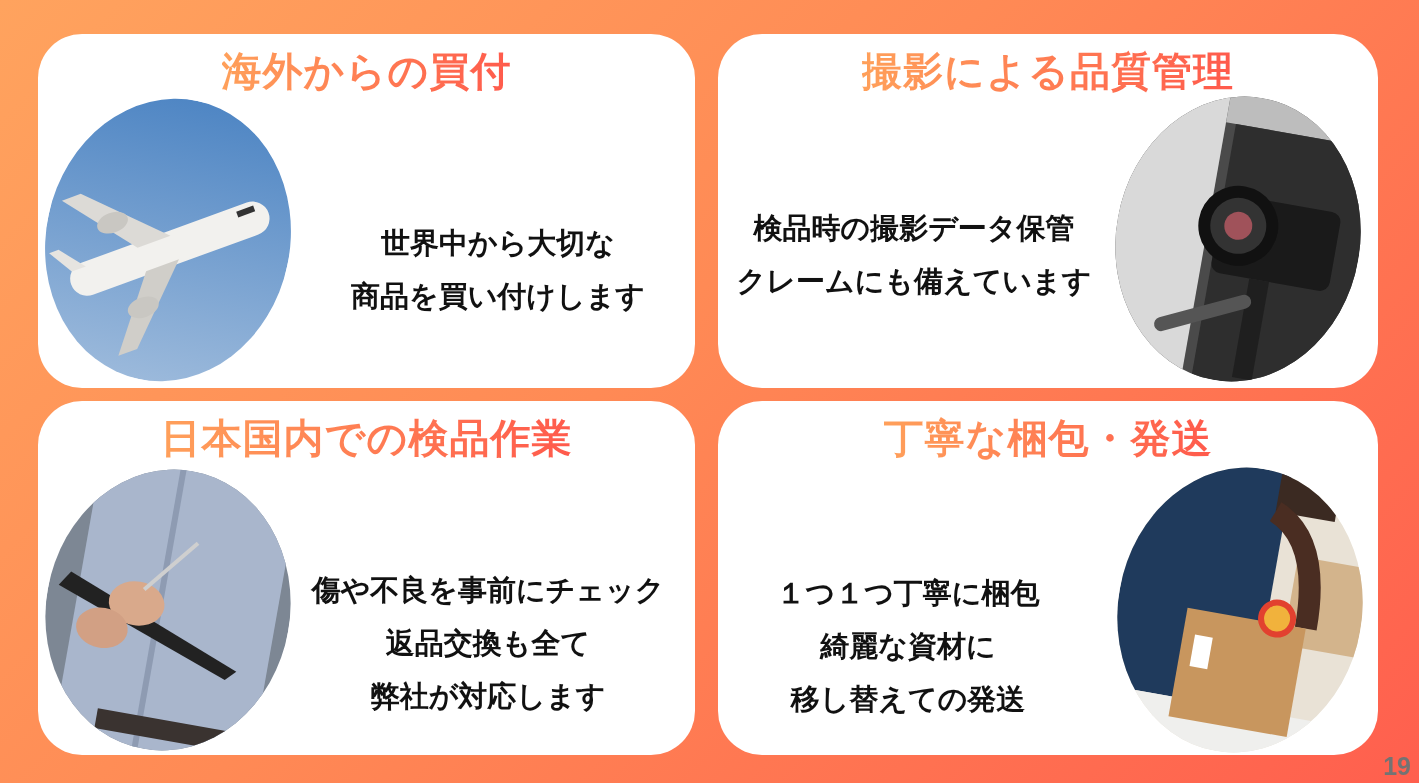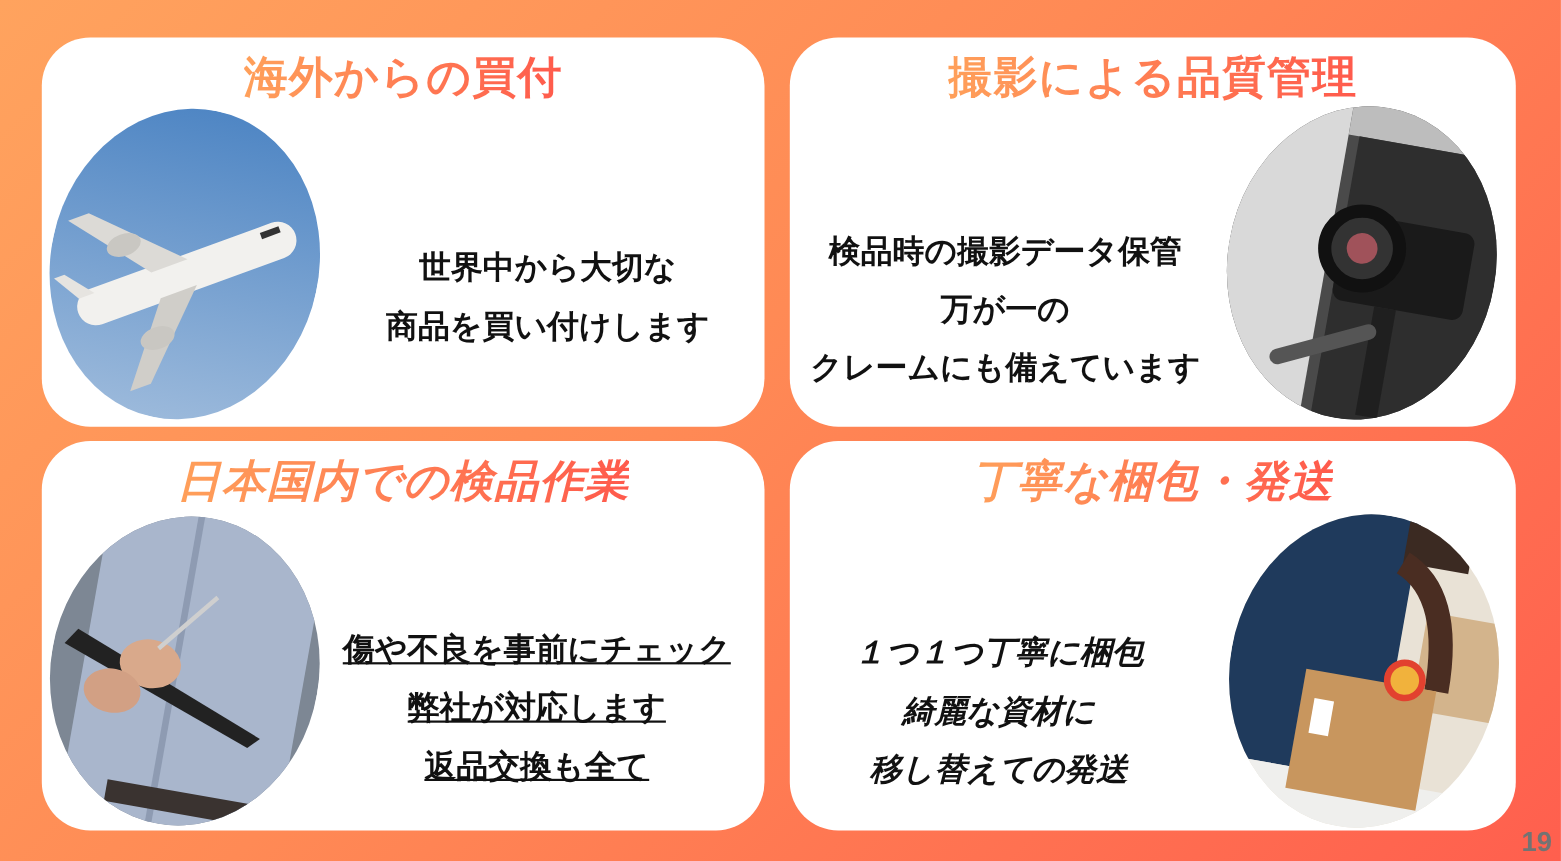--- a/index.html
+++ b/index.html
@@ -65,63 +65,62 @@
     <div>商品を買い付けします</div>
   </div>
 </div>
 
 <div class="card" style="left:718px; top:34px; width:660px; height:354px;">
   <div class="card-title" style="top:12px;text-align:center;">
     <span>撮影による品質管理</span>
   </div>
   <div class="card-body" style="left:0px; top:130px; width:392px;">
     <div>検品時の撮影データ保管</div>
-    <div>万が一の</div>
     <div>クレームにも備えています</div>
   </div>
   <div class="photo" style="left:398px; top:62px; width:244px; height:286px; transform:rotate(10deg);">
     <svg width="244" height="286" viewBox="0 0 244 286">
       <rect width="244" height="286" fill="#4a4a4a"></rect>
       <rect x="0" y="0" width="90" height="286" fill="#d9d9d9"></rect>
       <rect x="90" y="0" width="154" height="30" fill="#bdbdbd"></rect>
       <rect x="100" y="30" width="144" height="256" fill="#2e2e2e"></rect>
       <rect x="100" y="100" width="120" height="80" rx="10" fill="#1a1a1a"></rect>
       <circle cx="120" cy="130" r="40" fill="#111"></circle>
       <circle cx="120" cy="130" r="28" fill="#333"></circle>
       <circle cx="120" cy="130" r="14" fill="#a0525a"></circle>
       <rect x="140" y="180" width="20" height="100" fill="#1f1f1f"></rect>
       <rect x="50" y="215" width="100" height="14" rx="7" fill="#555" transform="rotate(-25 100 222)"></rect>
     </svg>
   </div>
 </div>
 
 <div class="card" style="left:38px; top:401px; width:657px; height:354px;">
-  <div class="card-title" style="top:12px;font-style:italic;">
+  <div class="card-title" style="top:12px;">
     <span>日本国内での検品作業</span>
   </div>
   <div class="photo" style="left:8px; top:68px; width:244px; height:282px; transform:rotate(10deg);">
     <svg width="244" height="282" viewBox="0 0 244 282">
       <rect width="244" height="282" fill="#7d8794"></rect>
       <rect x="30" y="0" width="200" height="282" fill="#a9b6cc"></rect>
       <rect x="110" y="0" width="6" height="282" fill="#8e9bb2"></rect>
       <rect x="70" y="250" width="140" height="20" fill="#3a3330"></rect>
       <polygon points="20,120 200,190 190,200 10,135" fill="#222"></polygon>
       <ellipse cx="90" cy="140" rx="28" ry="22" fill="#d9a98b"></ellipse>
       <ellipse cx="60" cy="170" rx="26" ry="20" fill="#d2a084"></ellipse>
       <line x1="95" y1="125" x2="140" y2="70" stroke="#cfcfcf" stroke-width="4"></line>
     </svg>
   </div>
-  <div class="card-body" style="left:250px; top:125px; width:400px;text-decoration:underline;">
+  <div class="card-body" style="left:250px; top:125px; width:400px;">
     <div>傷や不良を事前にチェック</div>
+    <div>返品交換も全て</div>
     <div>弊社が対応します</div>
-    <div>返品交換も全て</div>
   </div>
 </div>
 
-<div class="card" style="left:718px; top:401px; width:660px; height:354px;font-style:italic;">
+<div class="card" style="left:718px; top:401px; width:660px; height:354px;">
   <div class="card-title" style="top:12px;">
     <span>丁寧な梱包・発送</span>
   </div>
   <div class="card-body" style="left:20px; top:128px; width:340px;">
     <div>１つ１つ丁寧に梱包</div>
     <div>綺麗な資材に</div>
     <div>移し替えての発送</div>
   </div>
   <div class="photo" style="left:400px; top:66px; width:244px; height:286px; transform:rotate(10deg);">
     <svg width="244" height="286" viewBox="0 0 244 286">

